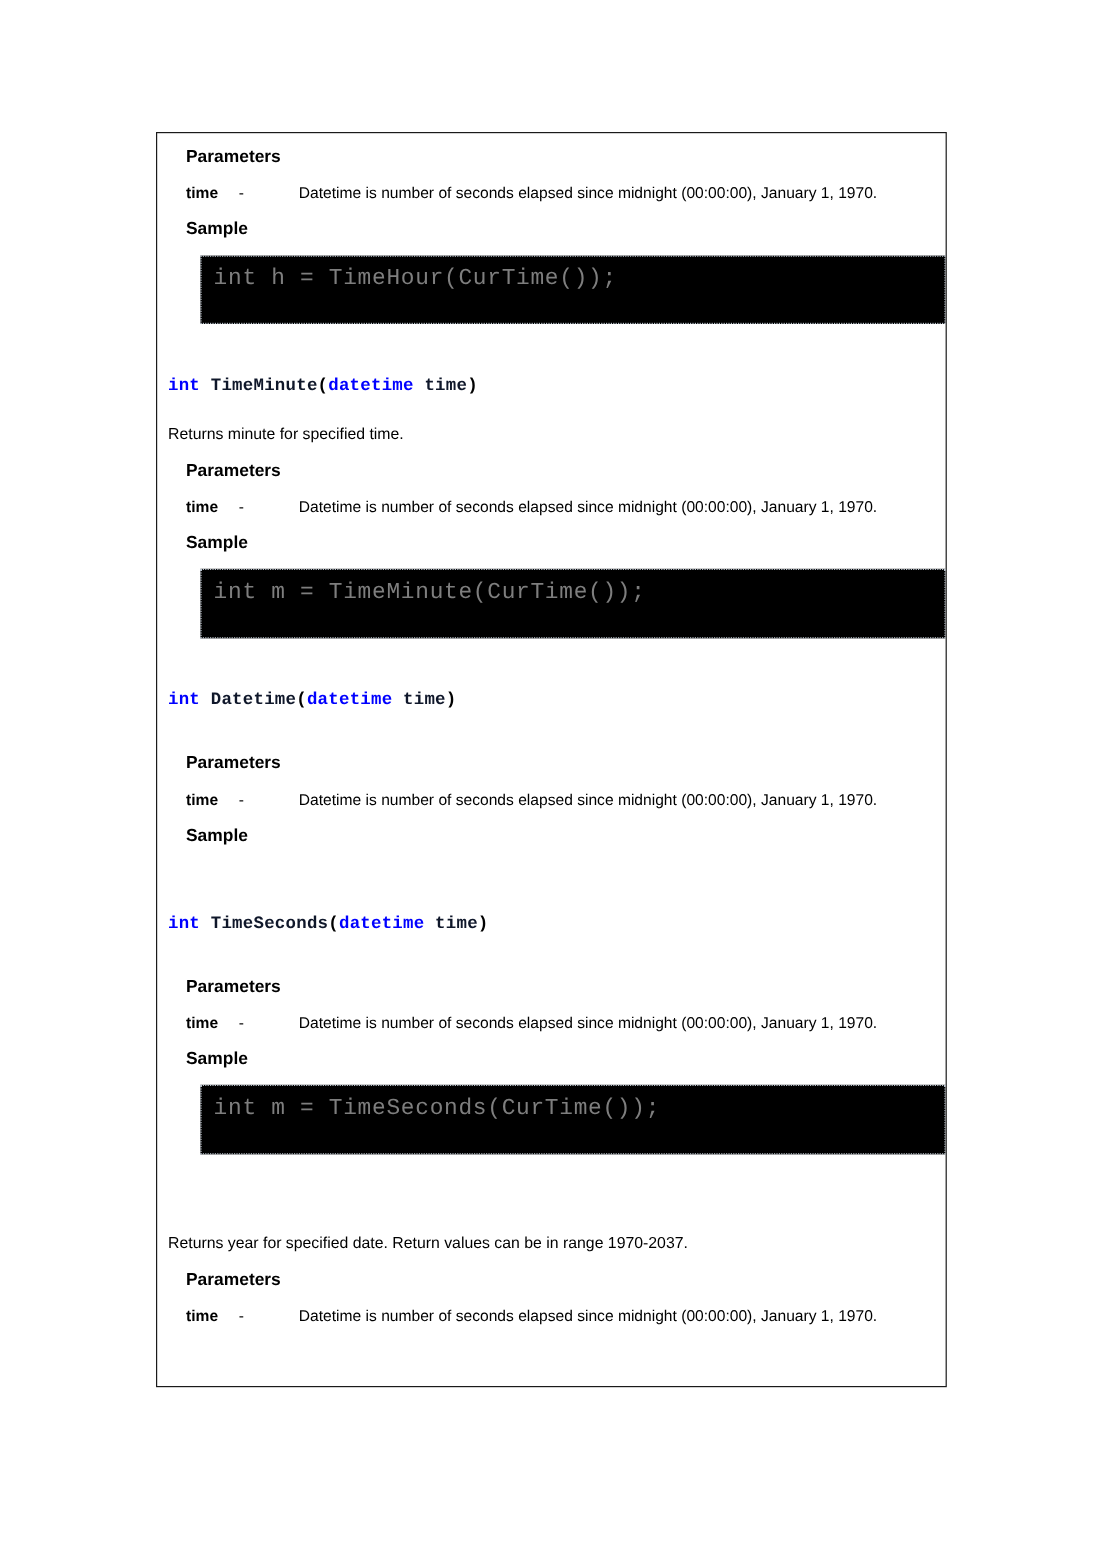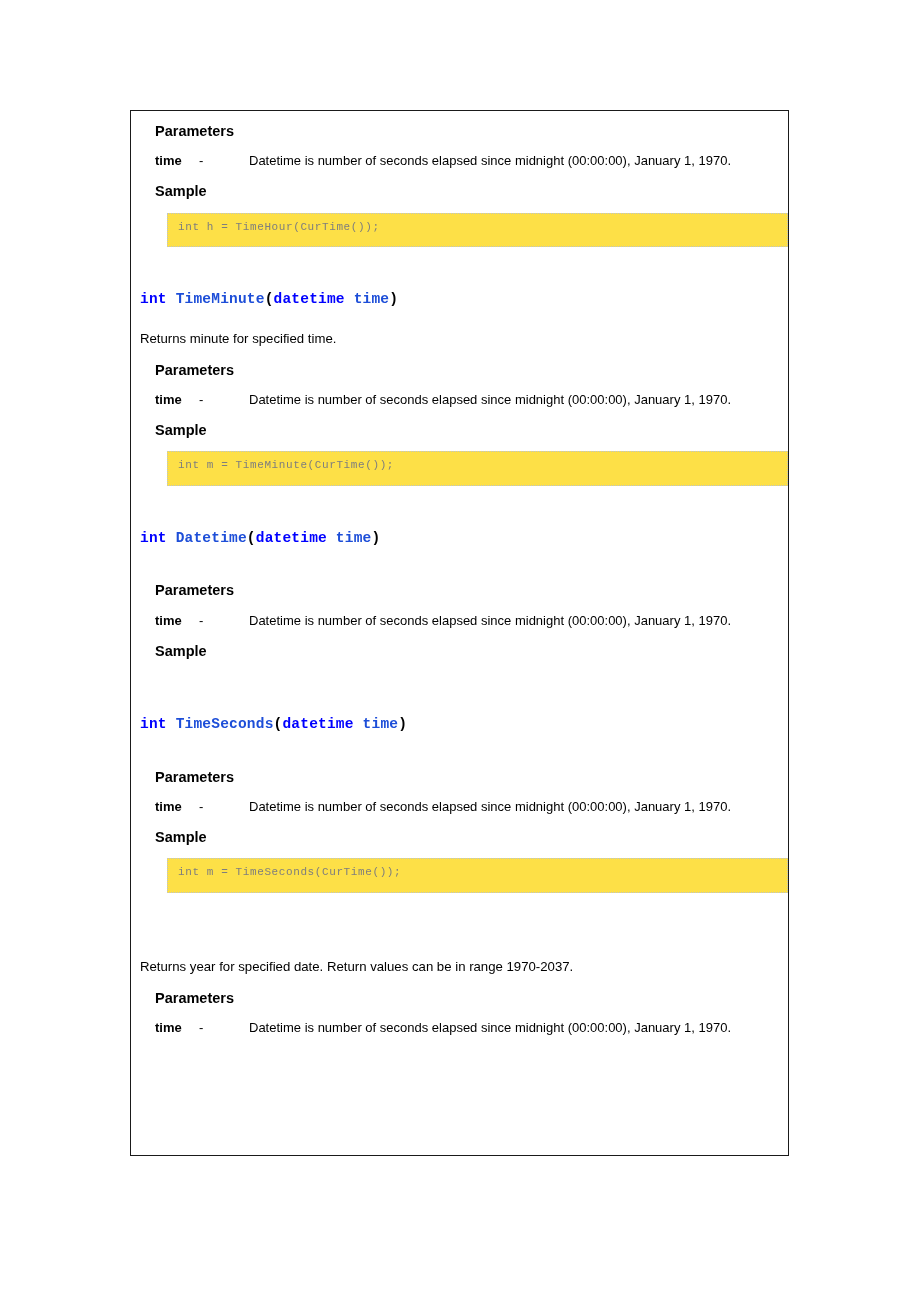--- a/index.html
+++ b/index.html
@@ -48,21 +48,21 @@
   .func-signature {
     font-family: "Liberation Mono", "DejaVu Sans Mono", monospace;
     font-size: 14.5px;
     font-weight: bold;
     letter-spacing: 0.2px;
     white-space: pre;
     padding-left: 9px;
     line-height: 1.2;
   }
   .kw { color: #0000ff; }
-  .fname { color: #1d4ed8; }
+  .fname { color: #0f172a; }
   .punct { color: #000000; }
 
   .func-desc {
     font-size: 13.2px;
     color: #000000;
     padding-left: 9px;
     line-height: 1.35;
   }
 
   .section-head {
@@ -88,26 +88,26 @@
     display: inline-block;
     width: 50px;
   }
   .param-text {
     font-weight: normal;
   }
 
   .code-block {
     margin-left: 36px;
     margin-right: 0px;
-    background: #fde047;
+    background: #000000;
     border: 1px dotted #b9c2cc;
     box-sizing: border-box;
-    padding: 7px 0 12px 10px;
+    padding: 7px 0 25px 10px;
     font-family: "Liberation Mono", "DejaVu Sans Mono", monospace;
-    font-size: 11px;
+    font-size: 19px;
     color: #7e7e7e;
     letter-spacing: 0.6px;
     white-space: pre;
     line-height: 1.25;
   }
   .gap-a { height: 21px; }   
   .gap-b { height: 14px; }   
   .gap-c { height: 13px; }   
   .gap-d { height: 13px; }   
   .gap-e { height: 12px; }   

